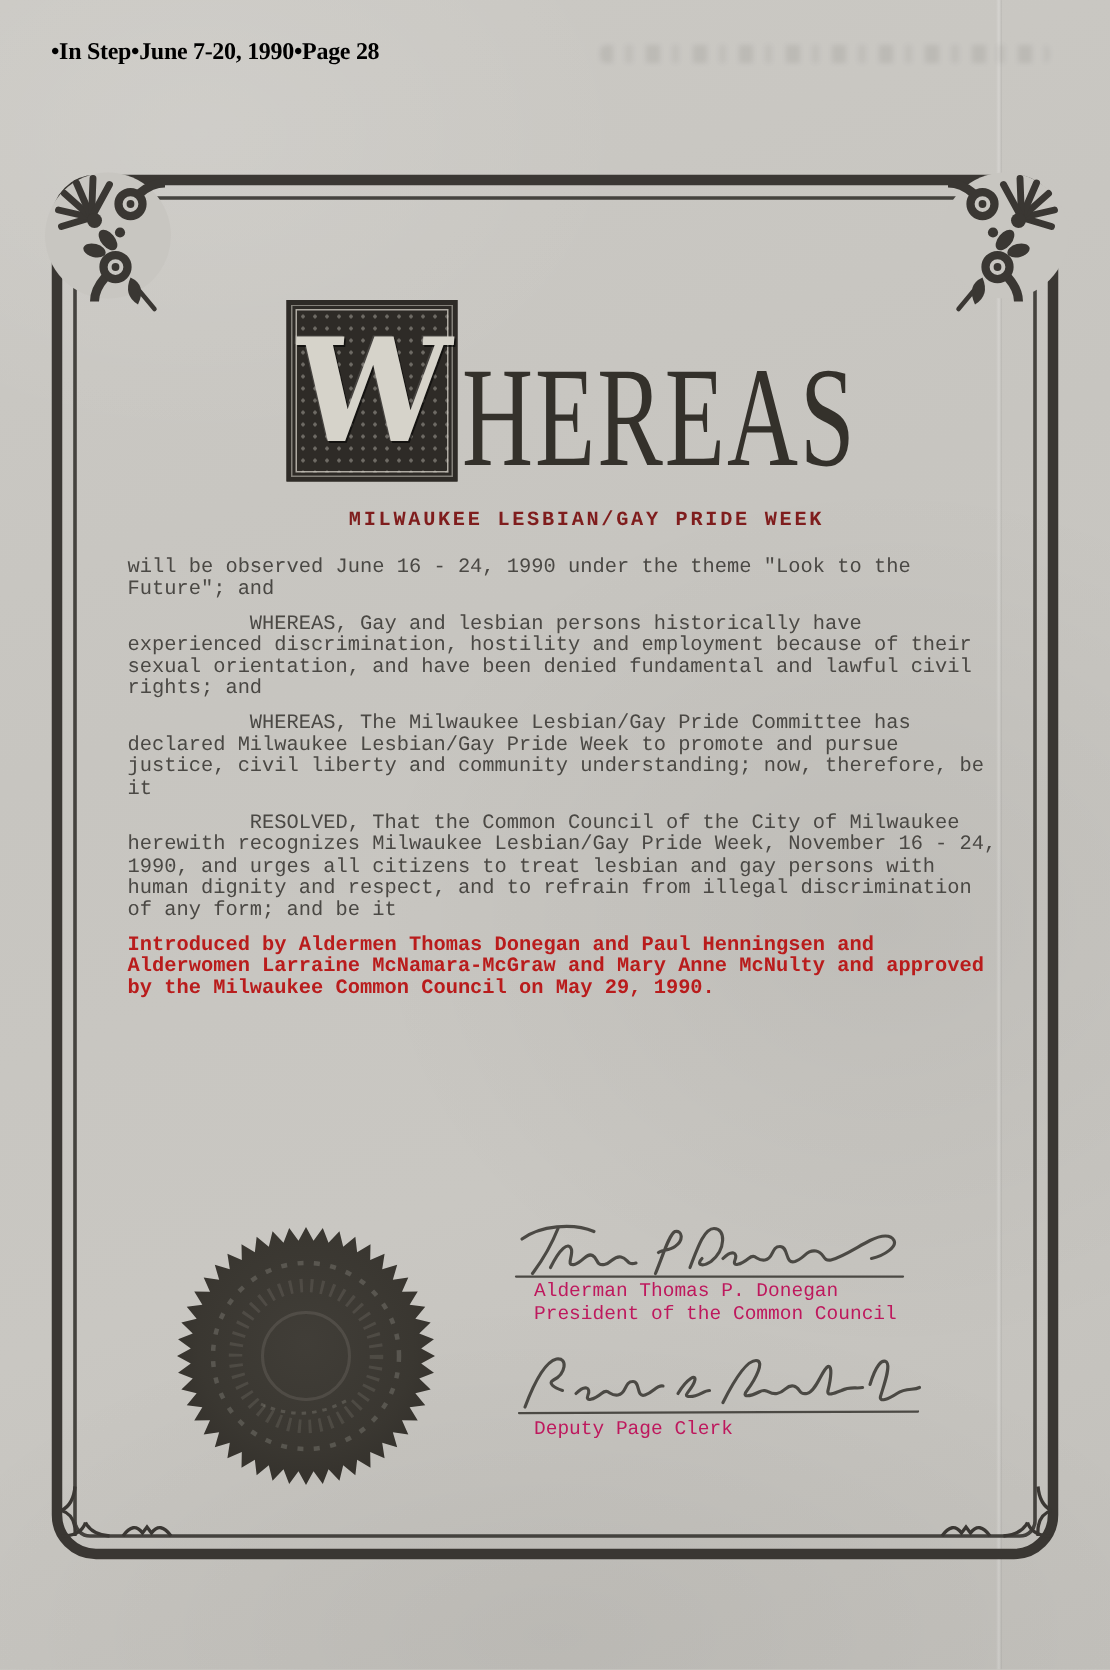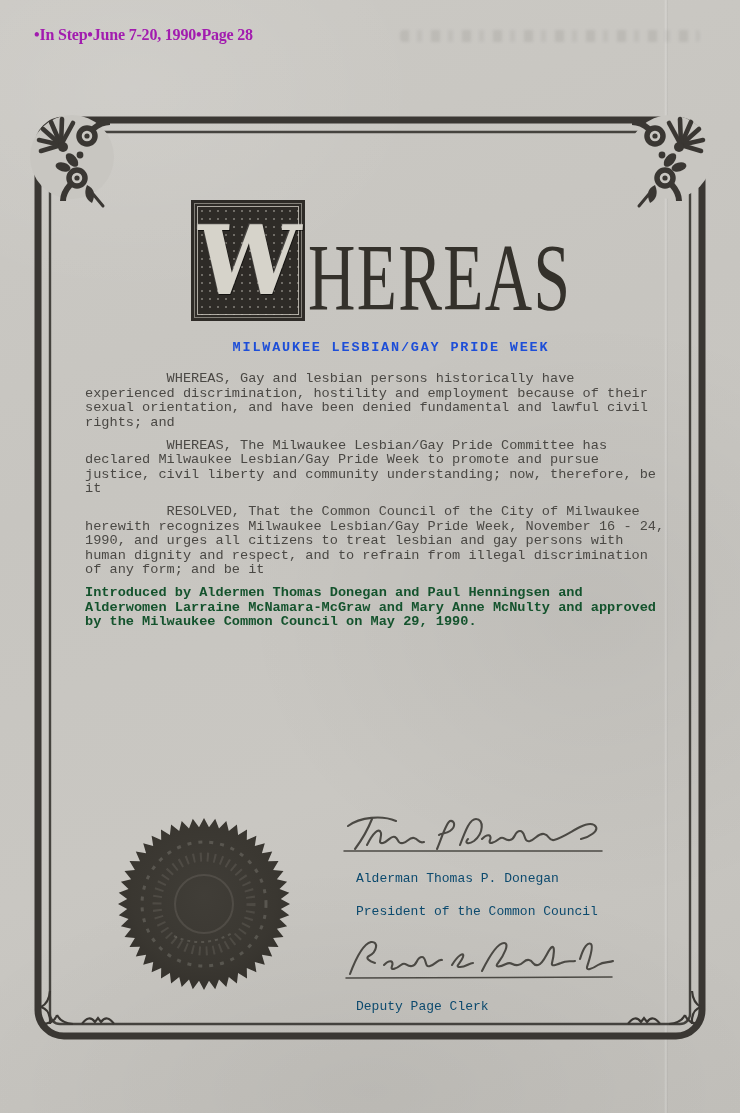--- a/index.html
+++ b/index.html
@@ -17,21 +17,21 @@
       linear-gradient(160deg,#cbc9c4 0%,#c7c5c0 38%,#c9c7c2 66%,#c2c0bb 100%);
   }
   .crease{
     position:absolute;left:664px;top:0;width:4px;height:1113px;
     background:linear-gradient(90deg,transparent,rgba(255,255,255,.22),rgba(0,0,0,.07));
     pointer-events:none;
   }
   .header{
     position:absolute;left:34px;top:26px;
     font-family:"Liberation Serif",serif;font-weight:bold;
-    font-size:16px;letter-spacing:-.2px;color:#a21caf;white-space:pre;
+    font-size:16px;letter-spacing:-.2px;color:#000000;white-space:pre;
   }
   .bleed{
     position:absolute;left:400px;top:30px;width:300px;height:12px;
     background:repeating-linear-gradient(90deg,rgba(70,68,62,.18) 0 9px,transparent 9px 17px,rgba(70,68,62,.12) 17px 22px,transparent 22px 31px);
     filter:blur(1.6px);opacity:.55;border-radius:4px;
   }
   .frame{position:absolute;left:30px;top:95px;}
   .wblock{
     position:absolute;left:191px;top:200px;width:114px;height:121px;
     background:#2e2b27;border:3px solid #2e2b27;box-sizing:border-box;
@@ -53,34 +53,34 @@
   .hereas{
     position:absolute;left:308px;top:231px;
     font-family:"Liberation Serif",serif;font-size:95px;line-height:1;
     letter-spacing:2px;color:#34312b;
     transform:scaleX(.69);transform-origin:left top;
     white-space:nowrap;
   }
   .title{
     position:absolute;left:102px;top:340px;width:578px;text-align:center;
     font-family:"Liberation Mono","DejaVu Sans Mono",monospace;
-    font-weight:bold;font-size:13.5px;letter-spacing:1.8px;color:#1d4ed8;
+    font-weight:bold;font-size:13.5px;letter-spacing:1.8px;color:#7f1d1d;
   }
   .bodycol{position:absolute;left:85px;top:372px;width:600px;color:#4a4844;}
   .para{
     white-space:pre;font-family:"Liberation Mono","DejaVu Sans Mono",monospace;
     font-size:13.6px;line-height:14.5px;margin:0 0 8.5px 0;
   }
-  .para.bold{font-weight:bold;color:#14532d;}
+  .para.bold{font-weight:bold;color:#b91c1c;}
   .seal{position:absolute;left:118px;top:818px;}
   .sigs{position:absolute;left:340px;top:812px;width:310px;}
   .sigscript{display:block;}
   .sigtext{
     font-family:"Liberation Mono","DejaVu Sans Mono",monospace;
-    font-size:13px;line-height:14.5px;color:#0c4a6e;padding-left:16px;white-space:pre;margin-top:18px;
+    font-size:13px;line-height:14.5px;color:#be185d;padding-left:16px;white-space:pre;
   }
   .sig2{margin-top:15px;}
 </style>
 </head>
 <body>
 
 <div class="paper"></div>
 <div class="crease"></div>
 
 <div class="header">•In Step•June 7-20, 1990•Page 28</div>
@@ -132,20 +132,22 @@
 <div class="wblock">
   <div class="winner">
     <span class="winitial">W</span>
   </div>
 </div>
 <div class="hereas">HEREAS</div>
 
 <div class="title">MILWAUKEE LESBIAN/GAY PRIDE WEEK</div>
 
 <div class="bodycol">
+  <div class="para">will be observed June 16 - 24, 1990 under the theme "Look to the
+Future"; and</div>
   <div class="para">          WHEREAS, Gay and lesbian persons historically have
 experienced discrimination, hostility and employment because of their
 sexual orientation, and have been denied fundamental and lawful civil
 rights; and</div>
   <div class="para">          WHEREAS, The Milwaukee Lesbian/Gay Pride Committee has
 declared Milwaukee Lesbian/Gay Pride Week to promote and pursue
 justice, civil liberty and community understanding; now, therefore, be
 it</div>
   <div class="para">          RESOLVED, That the Common Council of the City of Milwaukee
 herewith recognizes Milwaukee Lesbian/Gay Pride Week, November 16 - 24,

